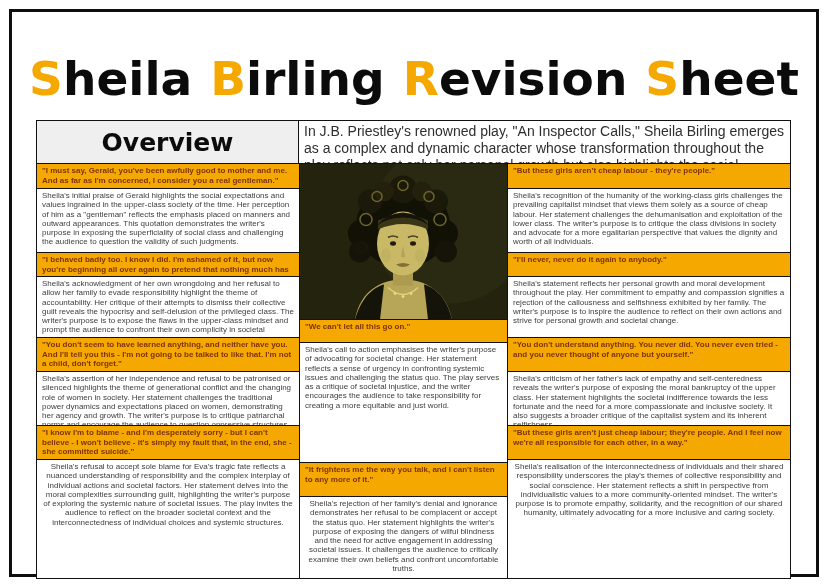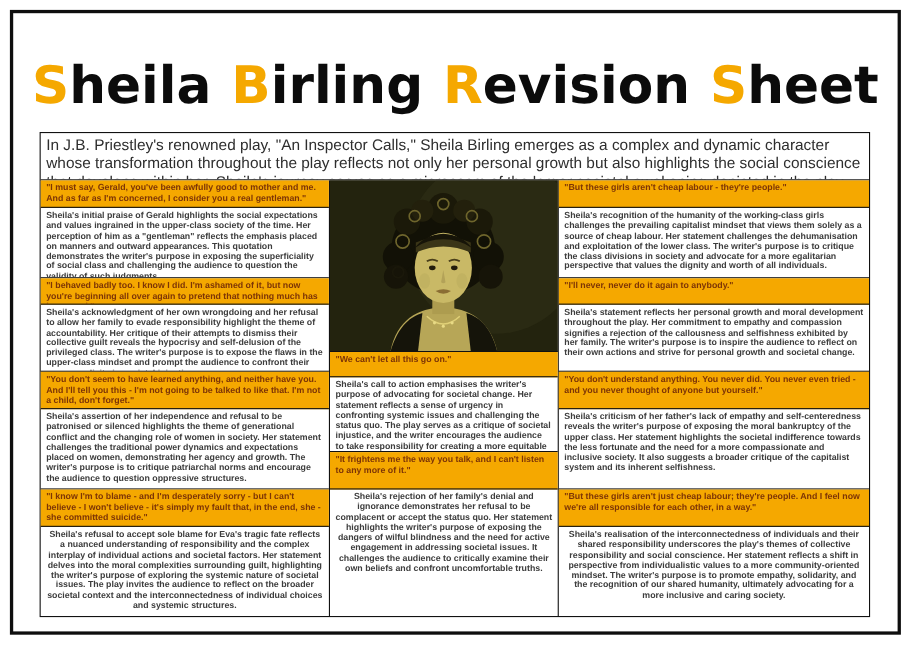--- a/index.html
+++ b/index.html
@@ -18,44 +18,45 @@
   .overview-cell{width:262px;box-sizing:border-box;border-right:1px solid #111;background:#efefef;
     display:flex;align-items:center;justify-content:center;
     font-family:"DejaVu Sans", sans-serif;font-weight:bold;font-size:25px;color:#0b0b0b;}
   .overview-text{flex:1;box-sizing:border-box;padding:2px 5px;font-size:14px;line-height:1.22;color:#2e2e2e;overflow:hidden;}
 
   .grid{display:flex;}
   .col{display:flex;flex-direction:column;}
   .col1{width:262px;border-right:1px solid #111;}
   .col2{width:207px;border-right:1px solid #111;}
   .col3{flex:1;}
-  .cell{box-sizing:border-box;padding:2px 5px;overflow:hidden;border-bottom:1px solid #111;font-size:8px;font-weight:bold;}
+  .cell{box-sizing:border-box;padding:2px 5px;overflow:hidden;border-bottom:1px solid #111;font-size:8px;}
   .cell:last-child{border-bottom:none;text-align:center;}
   .quote{background:#f5a800;color:#7d3506;font-weight:bold;line-height:1.2;}
   .analysis{color:#3d3d3d;line-height:1.16;}
 
   .h25{height:25px}.h64{height:64px}.h24{height:24px}.h61{height:61px}
-  .h34{height:34px}.h67{height:73px}.h81{height:81px}
-  .h156{height:156px;padding:0}.h23{height:23px}.h96{height:68px}
+  .h34{height:34px}.h67{height:54px}.h81{height:81px}
+  .h156{height:156px;padding:0}.h23{height:23px}.h96{height:120px}
 
   .photo-cell{position:relative;background:#23230f;}
   .photo-cell svg{display:block;width:100%;height:100%;}
 </style>
 </head>
 <body>
 
 <div class="page">
 
   <div class="title">
     <span class="word"><span class="hl">S</span><span>heila</span></span><span class="word"><span class="hl">B</span><span>irling</span></span><span class="word"><span class="hl">R</span><span>evision</span></span><span class="word"><span class="hl">S</span><span>heet</span></span>
   </div>
 
   <div class="sheet">
 
     <div class="hdr">
+      <div class="overview-cell">Overview</div>
       <div class="overview-text">In J.B. Priestley's renowned play, "An Inspector Calls," Sheila Birling emerges as a complex and dynamic character whose transformation throughout the play reflects not only her personal growth but also highlights the social conscience that develops within her. Sheila's journey serves as a microcosm of the larger societal awakening depicted in the play, where the consequences of individual actions are exposed, and the need for collective responsibility and empathy becomes apparent.</div>
     </div>
 
     <div class="grid">
 
       <div class="col col1">
         <div class="cell quote h25">"I must say, Gerald, you've been awfully good to mother and me. And as far as I'm concerned, I consider you a real gentleman."</div>
         <div class="cell analysis h64">Sheila's initial praise of Gerald highlights the social expectations and values ingrained in the upper-class society of the time. Her perception of him as a "gentleman" reflects the emphasis placed on manners and outward appearances. This quotation demonstrates the writer's purpose in exposing the superficiality of social class and challenging the audience to question the validity of such judgments.</div>
         <div class="cell quote h24">"I behaved badly too. I know I did. I'm ashamed of it, but now you're beginning all over again to pretend that nothing much has happened."</div>
         <div class="cell analysis h61">Sheila's acknowledgment of her own wrongdoing and her refusal to allow her family to evade responsibility highlight the theme of accountability. Her critique of their attempts to dismiss their collective guilt reveals the hypocrisy and self-delusion of the privileged class. The writer's purpose is to expose the flaws in the upper-class mindset and prompt the audience to confront their own complicity in societal injustices.</div>

